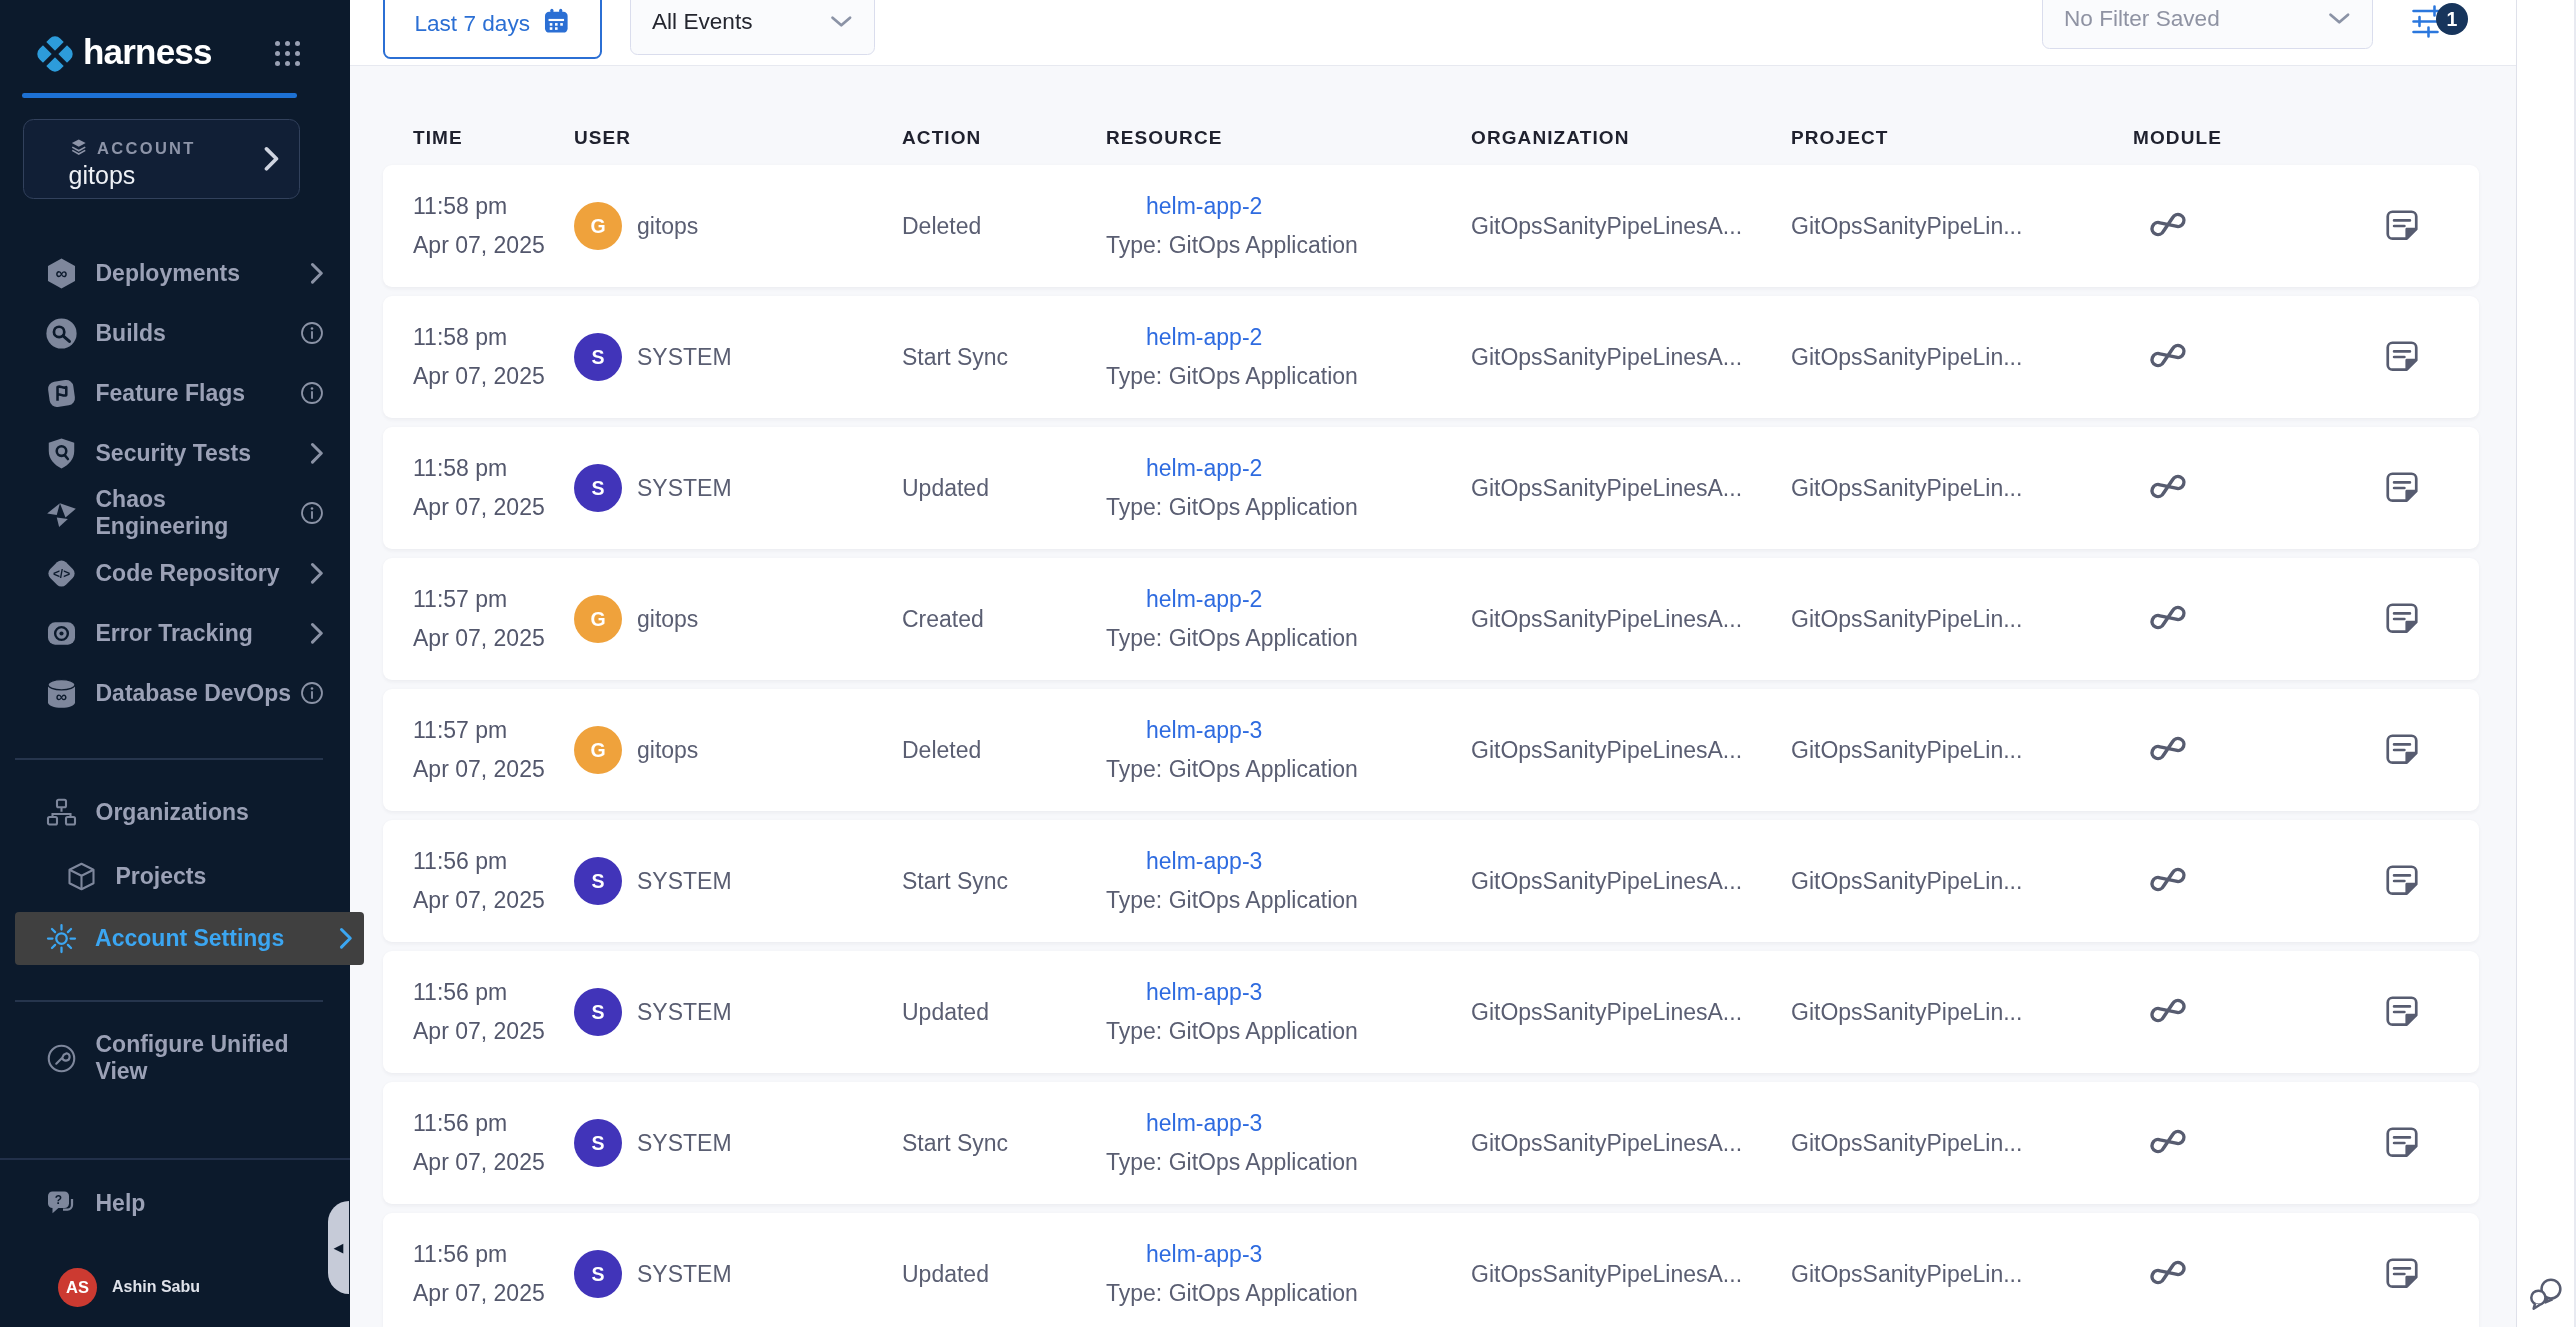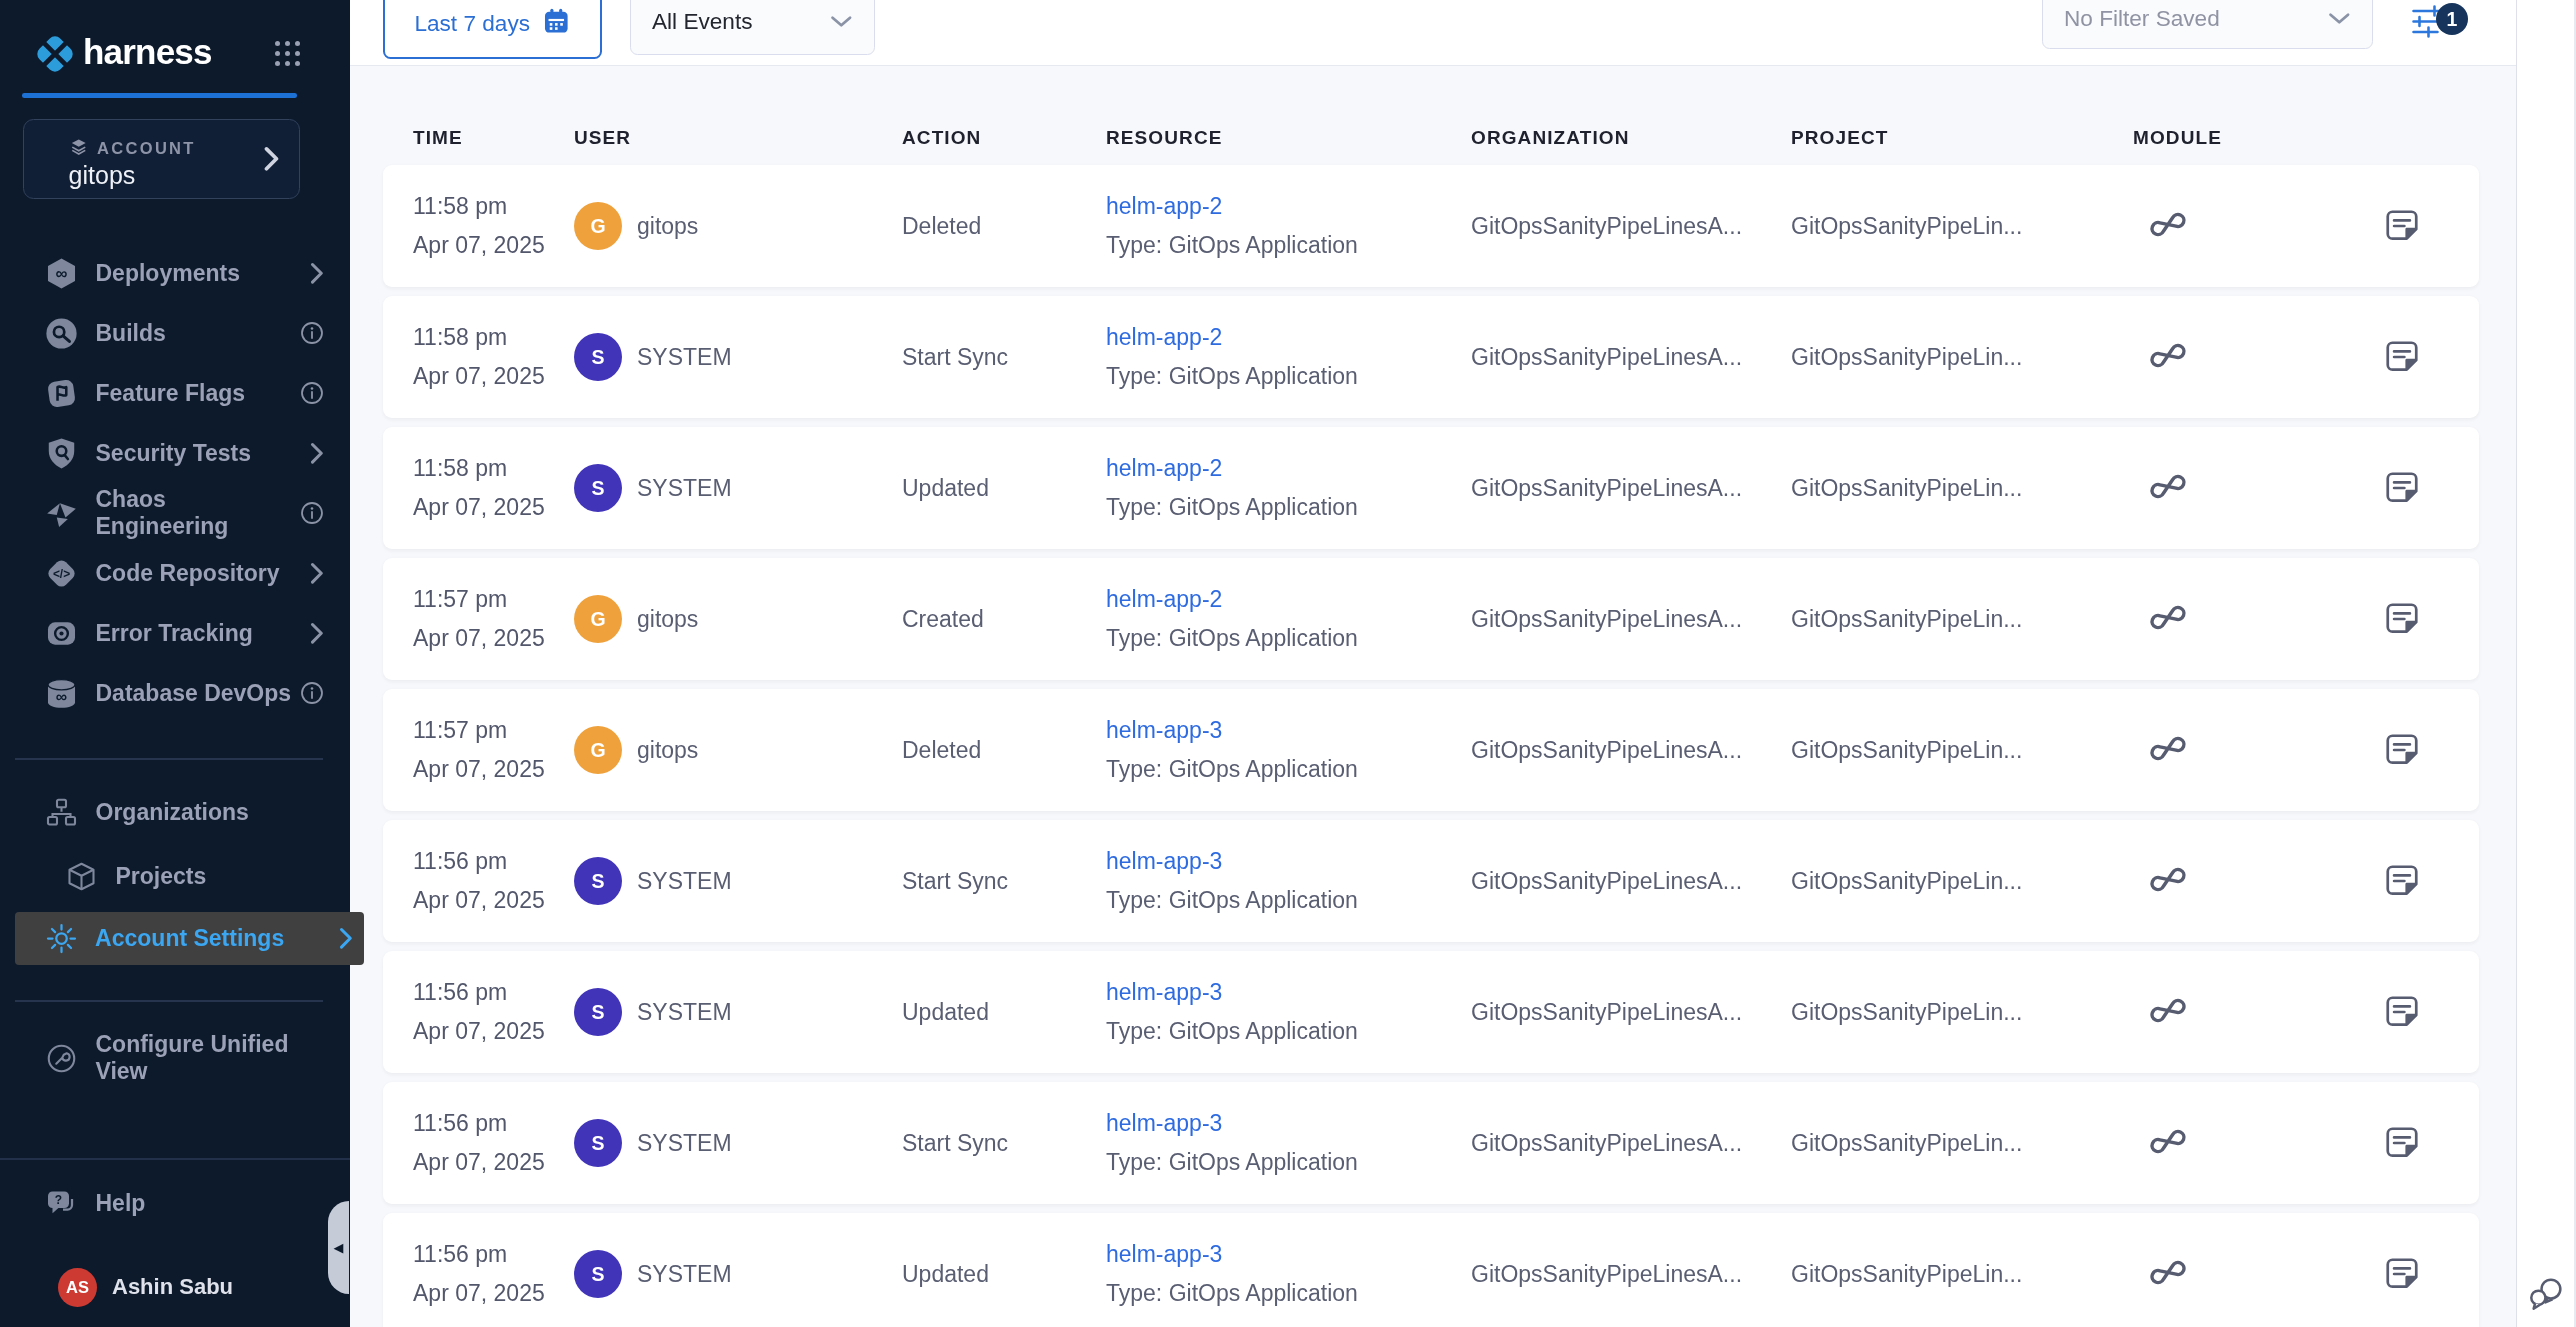--- a/index.html
+++ b/index.html
@@ -24,21 +24,21 @@
   .nav-row{height:60px;display:flex;align-items:center;padding:0 25.6px 0 44px;cursor:pointer;}
   .nav-ico{width:35px;display:flex;justify-content:center;}
   .nav-label{margin-left:16.5px;flex:1;color:#9ba1b6;font-size:23px;font-weight:600;}
   .sec-divider{position:absolute;left:15px;width:308px;height:1.5px;background:#26354d;}
   .active-row{position:absolute;left:15px;top:912px;width:310px;height:53px;background:#404040;border-radius:4px;display:flex;align-items:center;padding:0 10.5px 0 28.6px;cursor:pointer;}
   .active-row .nav-label{color:#3ba6f2;}
   .footer-sep{position:absolute;left:0;top:1158px;width:350px;height:1.5px;background:#22304a;}
   .help-row{position:absolute;left:0;top:1173px;width:350px;height:60px;display:flex;align-items:center;padding-left:44px;box-sizing:border-box;cursor:pointer;}
   .user-row{position:absolute;left:0;top:1257px;width:350px;height:60px;display:flex;align-items:center;padding-left:58px;box-sizing:border-box;cursor:pointer;}
   .as-avatar{width:39px;height:39px;border-radius:50%;background:#cc3a31;color:#fff;font-size:16.5px;font-weight:700;display:flex;align-items:center;justify-content:center;}
-  .user-name{margin-left:15px;color:#dfe2ea;font-size:22px;font-weight:600;}
+  .user-name{margin-left:15px;color:#dfe2ea;font-size:16px;font-weight:600;}
   .collapse-handle{position:absolute;left:328px;top:1201px;width:21px;height:93px;background:#c6cbd8;border-radius:45px 0 0 45px;display:flex;align-items:center;justify-content:center;cursor:pointer;z-index:6;}
   .collapse-handle span{color:#0c1a2c;font-size:12.8px;}
 
   
   .main{position:absolute;left:350px;top:0;width:2260px;height:1327px;}
   .topbar{position:absolute;left:0;top:0;width:2166px;height:66px;background:#ffffff;border-bottom:1.5px solid #e7e9f0;box-sizing:border-box;}
   .ctl{position:absolute;box-sizing:border-box;display:flex;align-items:center;border-radius:7.5px;font-size:22.6px;}
   .date-btn{left:33px;top:-10.5px;width:219px;height:69px;border:2.3px solid #2b6fd4;color:#2b6fd4;justify-content:center;gap:12px;background:#fff;cursor:pointer;}
   .events-select{left:280px;top:-10.5px;width:245px;height:65px;border:1.5px solid #dadded;background:#fafbfd;color:#24262f;padding:0 21px;cursor:pointer;}
   .saved-select{left:1692px;top:-10.5px;width:331px;height:59px;border:1.5px solid #dadded;background:#fafbfd;color:#8f93a3;padding:0 21px;cursor:pointer;}
@@ -50,21 +50,21 @@
   .trow{display:grid;grid-template-columns:161px 328px 204px 365px 320px 342px 223px 1fr;padding-left:30px;box-sizing:border-box;align-items:center;}
   .thead{width:2096px;margin:45px 0 0 33px;height:54px;}
   .thead .th{color:#1f212e;font-size:19px;font-weight:700;letter-spacing:1.1px;}
   .tbody{margin-left:33px;}
   .row-card{width:2096px;height:122px;background:#ffffff;border-radius:9px;margin-bottom:9px;box-shadow:0 1.5px 3.8px rgba(40,41,61,.05);}
   .two-line{display:flex;flex-direction:column;justify-content:center;gap:16.5px;}
   .cell-text{color:#5a5e72;font-size:23px;line-height:1;}
   .time-text{color:#53576c;font-size:23px;line-height:1;}
   .user-cell{display:flex;align-items:center;gap:15px;}
   .user-avatar{width:48px;height:48px;border-radius:50%;color:#fff;font-size:19.5px;font-weight:700;display:flex;align-items:center;justify-content:center;flex:none;}
-  .res-link{color:#2e6be0;font-size:23px;line-height:1;cursor:pointer;}
+  .res-link{color:#2e6be0;font-size:23px;line-height:1;cursor:pointer;margin-left:40px;}
   .module-cell,.note-cell{display:flex;align-items:center;}
   .module-cell{padding-left:13.5px;}
   .note-cell{padding-left:27px;}
   .note-btn{cursor:pointer;display:flex;}
 
   .right-strip{position:absolute;left:2516px;top:0;width:60px;height:1327px;background:#ffffff;border-left:1.5px solid #dfe1ea;box-sizing:border-box;z-index:4;}
   .chat-fab{position:absolute;left:7.5px;bottom:9px;cursor:pointer;}
   .page-edge{position:absolute;right:0;top:0;width:2.3px;height:1327px;background:#e8eaf1;z-index:7;}
 </style>
 </head>

